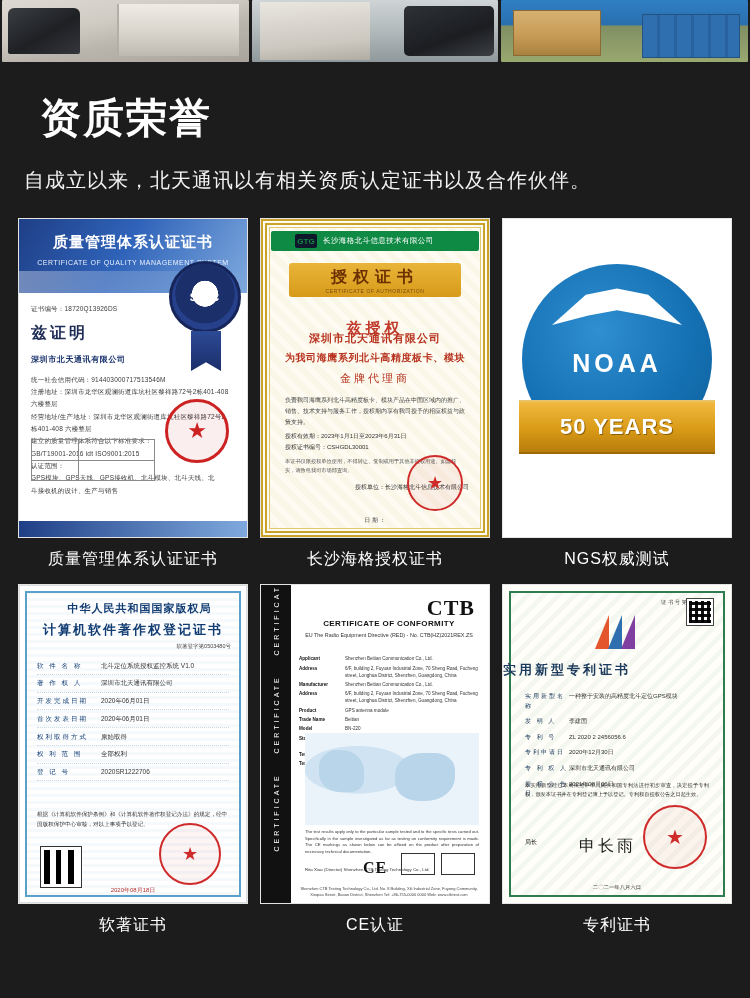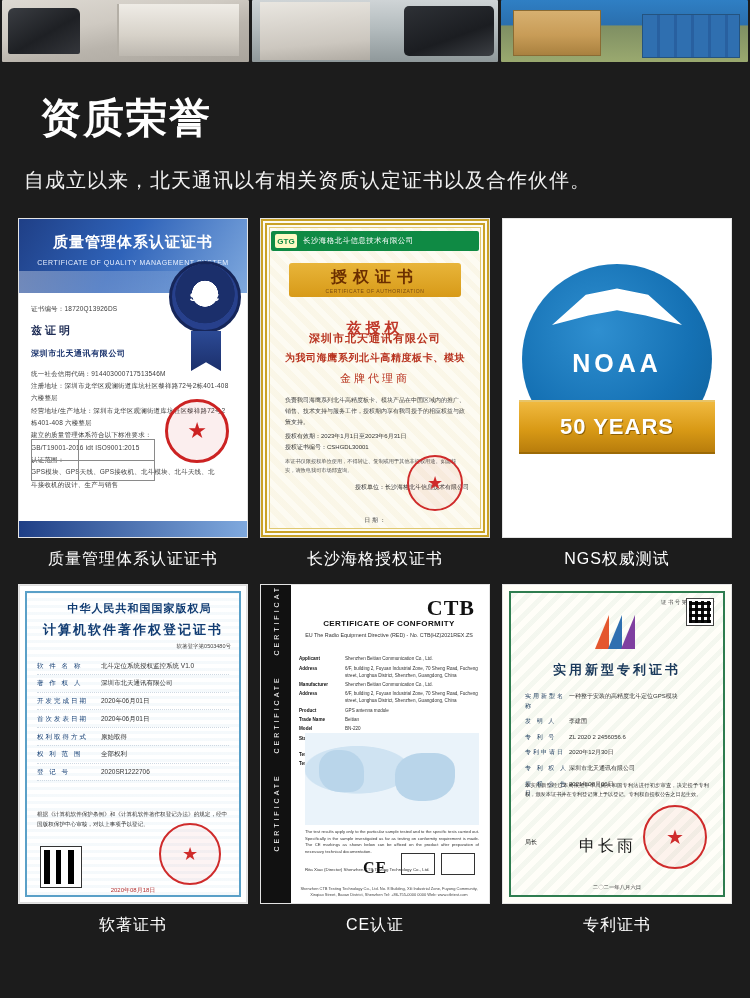--- a/index.html
+++ b/index.html
@@ -127,21 +127,21 @@
   
   .c1-top { position:absolute; left:0; right:0; top:0; height:74px;
     background: linear-gradient(120deg,#1f3f86 0%,#2f63b9 45%,#7fa9de 100%); }
   .c1-top:after{ content:""; position:absolute; left:0; bottom:0; width:100%; height:22px;
     background: linear-gradient(90deg,rgba(255,255,255,.35),rgba(255,255,255,0)); }
   .c1-title { position:absolute; top:14px; left:0; right:0; text-align:center;
     color:#ffffff; font-size:15px; font-weight:bold; letter-spacing:1px; }
   .c1-sub { position:absolute; top:40px; left:0; right:0; text-align:center;
     color:#e8f0ff; font-size:7px; letter-spacing:.5px; }
   .c1-body { position:absolute; left:12px; right:12px; top:84px; bottom:10px; }
-  .c1-h2 { color:#1e2c55; font-size:11px; font-weight:bold; letter-spacing:3px; margin-bottom:8px; }
+  .c1-h2 { color:#1e2c55; font-size:16px; font-weight:bold; letter-spacing:3px; margin-bottom:8px; }
   .c1-line { color:#3a3a3a; font-size:6.5px; line-height:1.9; letter-spacing:.2px; }
   .c1-line.strong { color:#17306b; font-size:8px; font-weight:bold; letter-spacing:.6px; margin-bottom:6px; }
   .c1-seal { position:absolute; right:6px; top:42px; width:72px; height:72px; border-radius:50%;
     background: radial-gradient(circle at 50% 45%, #ffffff 0 26%, #1b2f6b 27% 60%, #27408c 61% 100%);
     border:3px solid #16265a; }
   .c1-seal span { position:absolute; inset:0; display:flex; align-items:center; justify-content:center;
     color:#fff; font-size:11px; font-weight:bold; letter-spacing:1px; }
   .c1-ribbon { position:absolute; right:26px; top:112px; width:30px; height:40px;
     background: linear-gradient(180deg,#2c4a95,#1b2f6b); clip-path: polygon(0 0,100% 0,100% 100%,50% 78%,0 100%); }
   .c1-redseal { position:absolute; right:18px; bottom:74px; width:64px; height:64px; border-radius:50%;
@@ -155,22 +155,22 @@
   .c1-botbar { position:absolute; left:0; right:0; bottom:0; height:16px;
     background: linear-gradient(90deg,#1f3f86,#7fa9de); }
 
   
   .c2-frame { position:absolute; inset:0; background:#fdfbf2;
     border:6px double #c9a227; }
   .c2-inner { position:absolute; inset:8px; border:1px solid #e0c871; background:
     repeating-linear-gradient(45deg, rgba(201,162,39,.05) 0 6px, rgba(255,255,255,0) 6px 12px); }
   .c2-head { position:absolute; left:10px; right:10px; top:12px; height:20px;
     background:#0f8a44; border-radius:2px; display:flex; align-items:center; padding-left:4px; }
-  .c2-logo { width:22px; height:14px; background:#fef9c3; border-radius:2px; color:#0f8a44;
-    font-size:8px; font-weight:bold; display:flex; align-items:center; justify-content:center; }
+  .c2-logo { width:22px; height:14px; background:#0f172a; border-radius:2px; color:#0f8a44;
+    font-size:8px; font-weight:bold; display:flex; align-items:center; justify-content:center;margin-left:20px; }
   .c2-headtext { color:#fff; font-size:7.5px; margin-left:6px; letter-spacing:.4px; }
   .c2-banner { position:absolute; left:28px; right:28px; top:44px; height:34px;
     background: linear-gradient(180deg,#e8b53a,#d79a18); border-radius:3px;
     display:flex; flex-direction:column; align-items:center; justify-content:center; }
   .c2-banner b { color:#6b2f00; font-size:16px; letter-spacing:6px; }
   .c2-banner i { color:#7a4b12; font-size:5px; font-style:normal; letter-spacing:.6px; }
   .c2-zs { position:absolute; left:0; right:0; top:100px; text-align:center;
     color:#c0392b; font-size:15px; font-weight:bold; letter-spacing:4px; }
   .c2-l1 { position:absolute; left:0; right:0; top:112px; text-align:center;
     color:#b8331f; font-size:11px; font-weight:bold; letter-spacing:1px; }
@@ -278,21 +278,21 @@
   .c6 { position:absolute; inset:0; background:#fffef8; }
   .c6-border { position:absolute; inset:6px; border:2px solid #2f7d4f;
     background: repeating-linear-gradient(135deg, rgba(47,125,79,.05) 0 5px, #fffef8 5px 11px); }
   .c6-no { position:absolute; right:16px; top:14px; color:#444; font-size:5.4px; }
   .c6-logo { position:absolute; left:50%; transform:translateX(-50%); top:28px;
     width:52px; height:36px; }
   .c6-logo i { position:absolute; bottom:0; width:0; height:0; border-style:solid; }
   .c6-logo .p1 { left:4px; border-width:0 0 34px 14px; border-color:transparent transparent #e4572e transparent; }
   .c6-logo .p2 { left:17px; border-width:0 0 34px 14px; border-color:transparent transparent #2f6fb0 transparent; }
   .c6-logo .p3 { left:30px; border-width:0 0 34px 14px; border-color:transparent transparent #7f3fa0 transparent; }
-  .c6-title { position:absolute; left:0; right:0; top:76px; text-align:center;
+  .c6-title { position:absolute; left:0; right:0; top:76px; text-align:left;
     color:#1b3a5c; font-size:13px; font-weight:bold; letter-spacing:3px; }
   .c6-rows { position:absolute; left:22px; right:22px; top:104px; }
   .c6-row { display:flex; font-size:6px; color:#222; line-height:1.6; padding:3px 0; }
   .c6-k { flex:0 0 44px; color:#1b3a5c; letter-spacing:2px; }
   .c6-v { flex:1; color:#333; }
   .c6-body { position:absolute; left:22px; right:22px; top:196px;
     color:#333; font-size:5.2px; line-height:1.75; text-align:justify; }
   .c6-sign { position:absolute; left:22px; bottom:56px; color:#222; font-size:6px; }
   .c6-signname { position:absolute; left:76px; bottom:46px; color:#1a1a1a; font-size:16px;
     font-family:"Liberation Serif", serif; letter-spacing:3px; }

